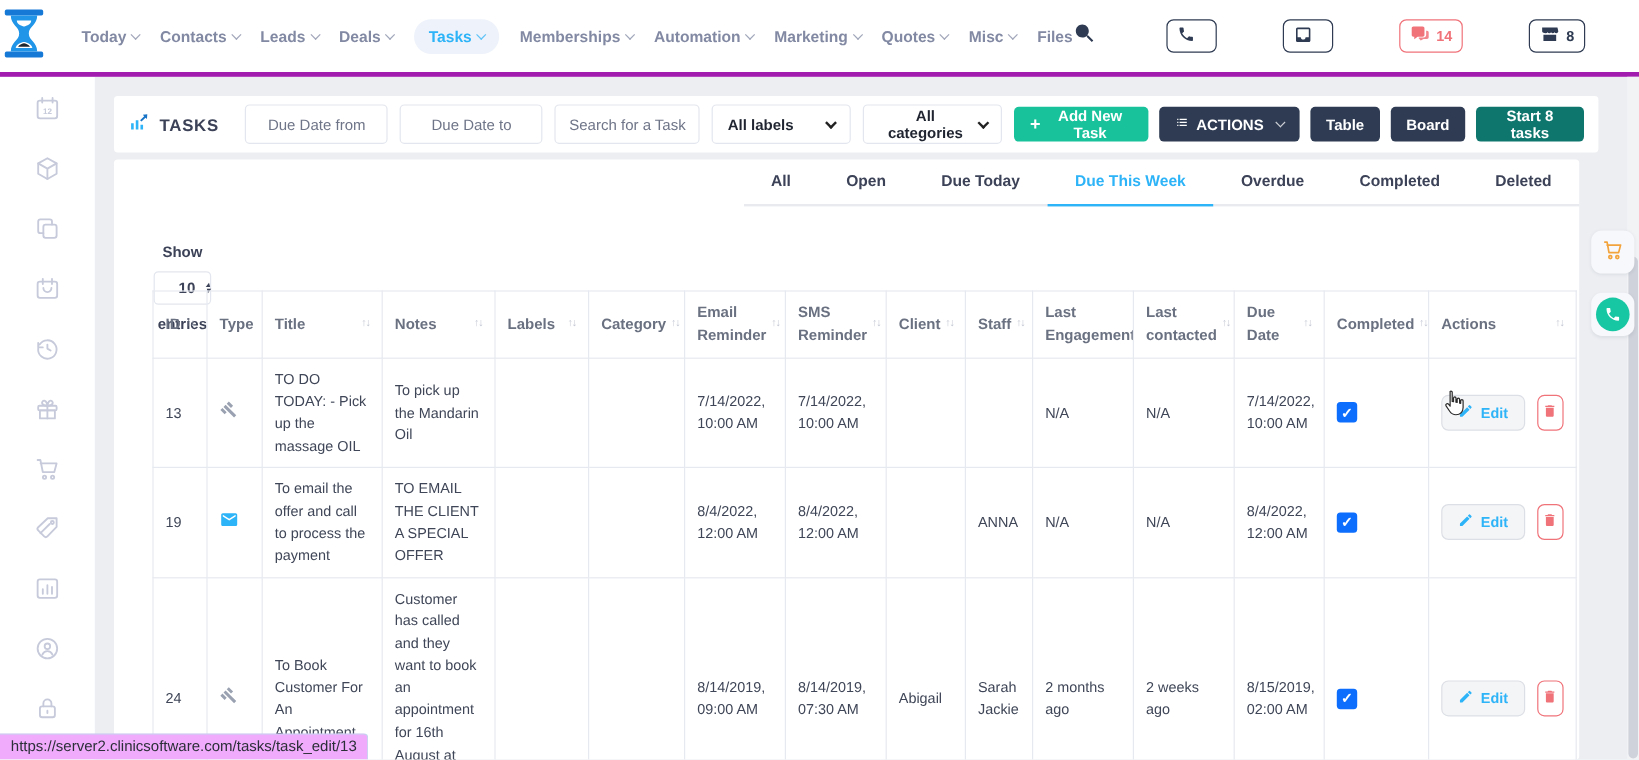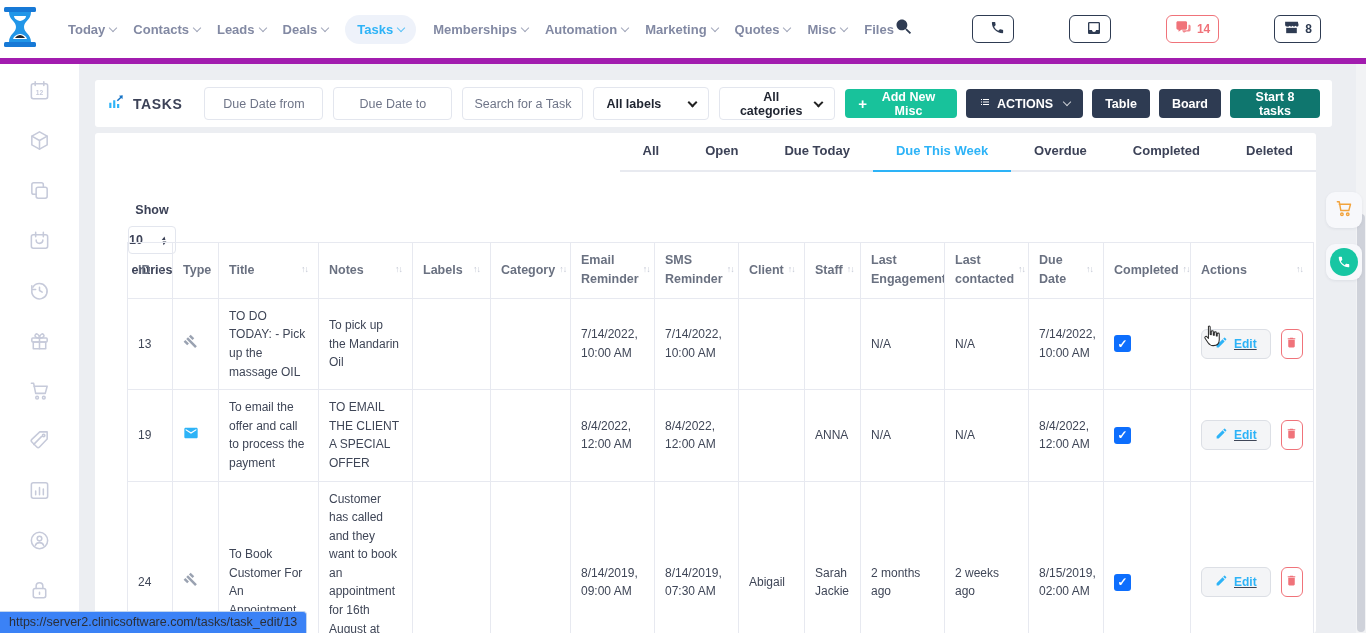--- a/index.html
+++ b/index.html
@@ -2,31 +2,31 @@
 <html><head>
 <meta charset="utf-8">
 <style>
   * { margin:0; padding:0; box-sizing:border-box; }
   html,body { width:1366px; height:633px; overflow:hidden; }
   body { font-family:"Liberation Sans", sans-serif; background:#eceef2; position:relative; }
   #screen { position:absolute; inset:0; }
 
   
   .topbar { position:absolute; left:0; top:0; width:1366px; height:64px; background:#fff;
-            border-bottom:6px solid #a21caf; display:flex; align-items:center; z-index:30; }
+            border-bottom:4px solid #a21caf; display:flex; align-items:center; z-index:30; }
   .logo-wrap { width:80px; display:flex; justify-content:center; }
   .nav { display:flex; align-items:center; gap:17px; margin-left:28px; }
   .nav-item { font-size:13px; font-weight:600; color:#8289a3; cursor:pointer; white-space:nowrap; display:flex; align-items:center; }
   .nav-item.active { color:#2db3f7; background:#eef2fa; border-radius:16px; padding:7px 12px; }
   .chev { width:6px; height:6px; border-right:1.6px solid currentColor; border-bottom:1.6px solid currentColor;
           transform:rotate(45deg); display:inline-block; margin-left:5px; margin-top:-3px; opacity:.75; }
   .chev.dark { border-color:#222; opacity:1; width:7px; height:7px; border-width:2px; }
   .top-right { margin-left:auto; display:flex; align-items:center; gap:9px; padding-right:12px; }
   .iconbtn { min-width:42px; height:28px; border:1.6px solid #2e3b52; border-radius:6px; background:#fff;
-             display:flex; align-items:center; justify-content:flex-end; gap:5px; padding:0 8px;
+             display:flex; align-items:center; justify-content:flex-start; gap:5px; padding:0 8px;
              font-size:12px; font-weight:700; color:#2e3b52; cursor:pointer;margin-left:46px; }
   .iconbtn.red { border-color:#f0737a; color:#f0737a; }
   .who { font-size:11px; font-weight:700; color:#2e3b52; line-height:1.35; margin:0 4px 0 6px; }
   .avatar { width:38px; height:38px; border-radius:50%; background:#2e3b52; display:flex; align-items:center; justify-content:center; cursor:pointer; }
 
   
   .sidebar { position:absolute; left:0; top:64px; width:80px; bottom:0; background:#fff;
              border-right:1px solid #eceef4; display:flex; flex-direction:column; align-items:center;
              padding-top:15px; gap:27px; z-index:20; }
   .sb-icon { width:23px; height:23px; cursor:pointer; }
@@ -54,53 +54,53 @@
 
   .mainpanel { position:absolute; left:15px; top:69px; width:1221px; bottom:0; background:#fff; border-radius:3px; }
   .tabs { display:flex; justify-content:flex-end; padding-top:0; }
   .tabrow { display:flex; border-bottom:2px solid #e8eaf0; }
   .tab { font-size:13px; font-weight:600; color:#3c4257; padding:10px 23px 12px; cursor:pointer; margin-bottom:-2px; }
   .tab.active { color:#2db3f7; border-bottom:2px solid #2db3f7; }
 
   .entries { position:absolute; left:33px; top:70px; display:flex; align-items:center; gap:9px;
              font-size:12.5px; font-weight:700; color:#3c4257;flex-direction:column; }
   .lenbox { border:1px solid #e3e6ee; border-radius:4px; height:28px; width:48px; display:flex;
-            align-items:center; justify-content:flex-start; gap:19px; cursor:pointer; }
+            align-items:center; justify-content:flex-end; gap:9px; cursor:pointer; }
   .spin { display:flex; flex-direction:column; font-size:6.5px; line-height:5px; color:#3c4257; }
 
   
   table.tasks { position:absolute; left:32px; top:109px; width:1186px; border-collapse:collapse; table-layout:fixed; }
   table.tasks th, table.tasks td { border:1px solid #e7e9f0; font-size:12px; color:#3f4657;
             padding:8px 10px; vertical-align:middle; text-align:left; line-height:1.55; overflow:hidden; }
   table.tasks th { color:#6a7181; font-weight:700; font-size:12.5px; height:54px; }
   .thwrap { display:flex; align-items:center; justify-content:space-between; gap:4px; }
   .sort { display:inline-flex; font-size:9px; color:#c4c8d4; letter-spacing:-1px; cursor:pointer; flex:none; }
   .sort .on { color:#6b7280; }
   td.center, th.center { text-align:center; }
   .red { color:#f0737a; }
   .checkbox { width:17px; height:17px; background:#0d6efd; border-radius:3px; display:inline-flex;
               align-items:center; justify-content:center; color:#fff; font-size:12px; font-weight:700; cursor:pointer; }
-  .actions { display:flex; align-items:center; gap:10px;text-decoration:underline; }
+  .actions { display:flex; align-items:center; gap:10px; }
   .btn-edit { display:inline-flex; align-items:center; gap:6px; background:#f4f5f7; border:1px solid #dcdfe5;
               border-radius:6px; height:30px; padding:0 13px; color:#2db3f7; font-size:12px; font-weight:600; cursor:pointer; }
   .btn-del { width:30px; height:30px; background:#fff; border:1px solid #f0737a; border-radius:6px;
              display:inline-flex; align-items:center; justify-content:center; cursor:pointer; }
 
   
   .floatbtn { position:absolute; width:36px; height:36px; background:#f7f8fb; border-radius:9px;
               display:flex; align-items:center; justify-content:center; z-index:40; cursor:pointer;
               box-shadow:0 1px 3px rgba(40,50,80,.08); }
   .fb-cart { left:1326px; top:192px; }
   .fb-phone { left:1326px; top:244px; }
   .phone-circ { width:28px; height:28px; border-radius:50%; background:#17c6a3; display:flex; align-items:center; justify-content:center; }
 
   .scrollbar { position:absolute; right:0; top:64px; width:10px; bottom:0; background:#f2f3f5; z-index:35; }
   .thumb { position:absolute; right:1px; top:150px; width:8px; height:418px; background:#cfd2da; border-radius:4px; }
 
-  .statusbar { position:absolute; left:0; bottom:0; background:#3b82f6; border:1px solid #c2d5ee; border-left:none; border-bottom:none;
+  .statusbar { position:absolute; left:0; bottom:0; background:#f0abfc; border:1px solid #c2d5ee; border-left:none; border-bottom:none;
                border-top-right-radius:4px; padding:3px 9px 4px; font-size:12.5px; color:#2b2f38; z-index:60; }
 
   .cursor { position:absolute; left:1200px; top:324px; z-index:70; pointer-events:none; }
 </style>
 </head>
 <body>
 
 <div id="screen">
 
   <div class="topbar">
@@ -284,21 +284,21 @@
         <span>All labels</span>
           <i class="chev dark"></i>
       </span>
       <span class="fselect" style="width:121px;">
         <span>All categories</span>
           <i class="chev dark"></i>
       </span>
       <span class="btns">
         <button class="btn btn-teal">
           <span style="font-size:15px;font-weight:700;">+</span>
-          <span>Add New Misc</span>
+          <span>Add New Task</span>
         </button>
         <button class="btn btn-navy">
           <span><svg width="12" height="12" viewBox="0 0 24 24">
                 <path d="M4 6h2v2H4zM4 11h2v2H4zM4 16h2v2H4zM8 6h12v2H8zM8 11h12v2H8zM8 16h12v2H8z" fill="#fff"></path>
               </svg></span>
           <span>ACTIONS</span>
           <i class="chev" style="border-color:#fff;"></i>
         </button>
         <button class="btn btn-navy">
             <span>Table</span>

